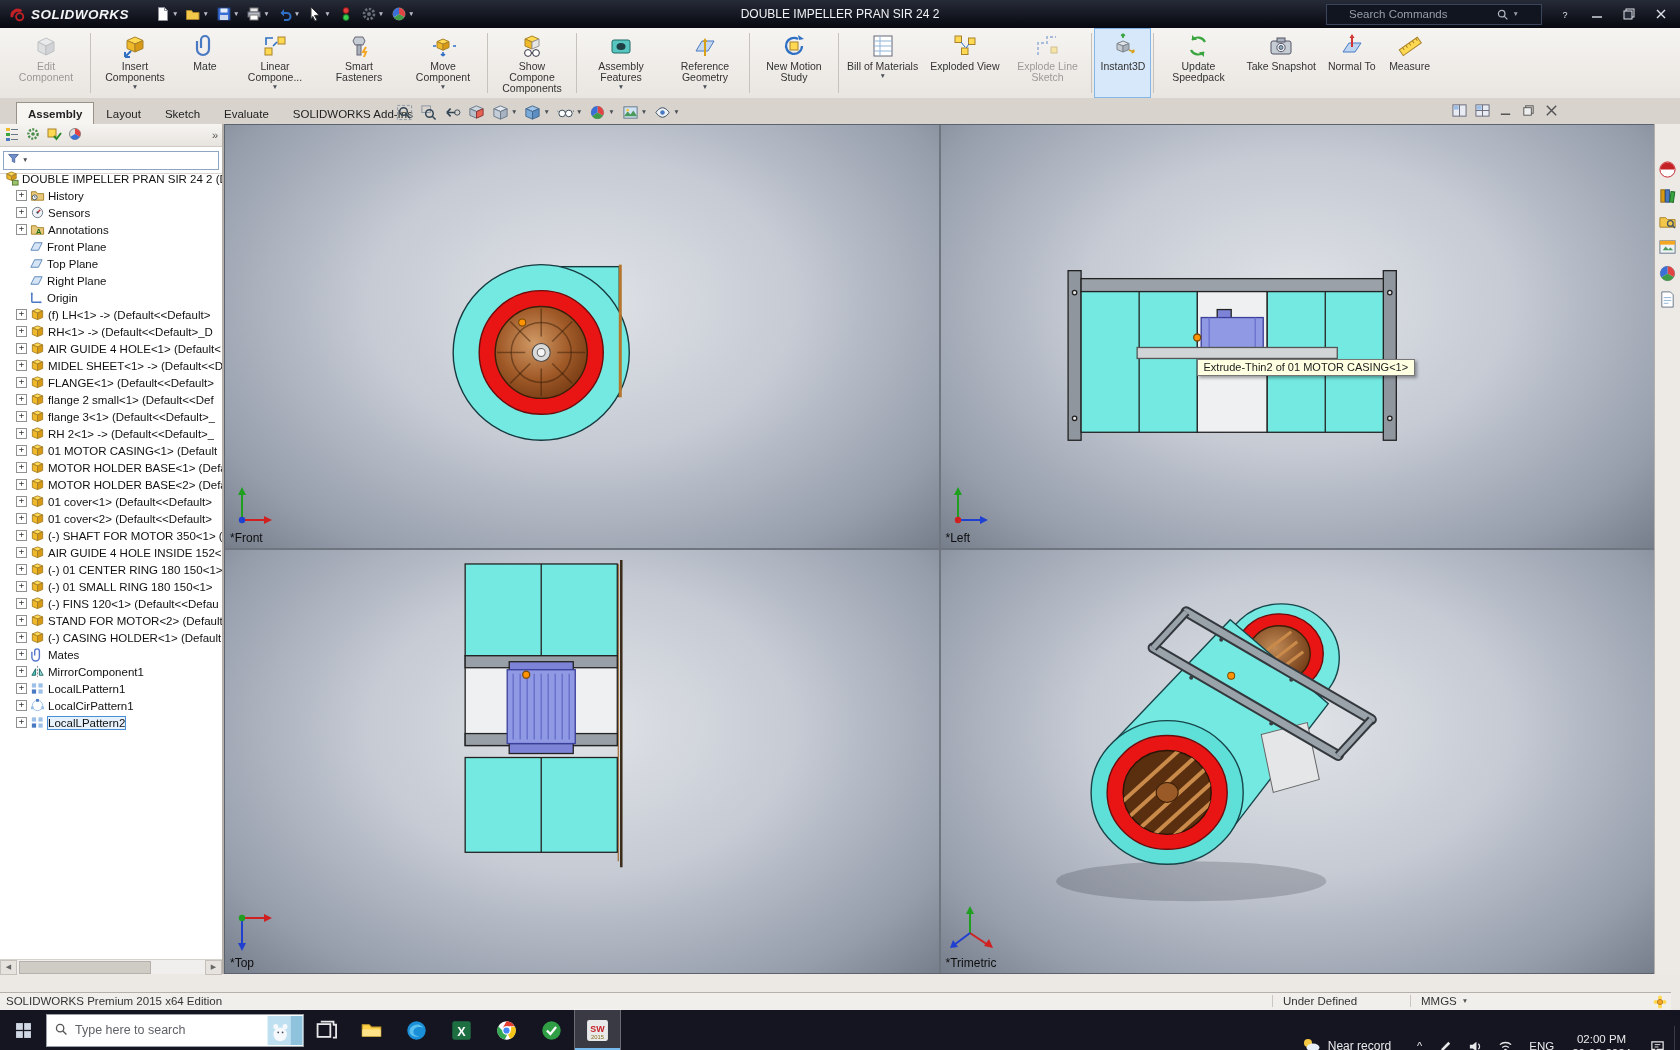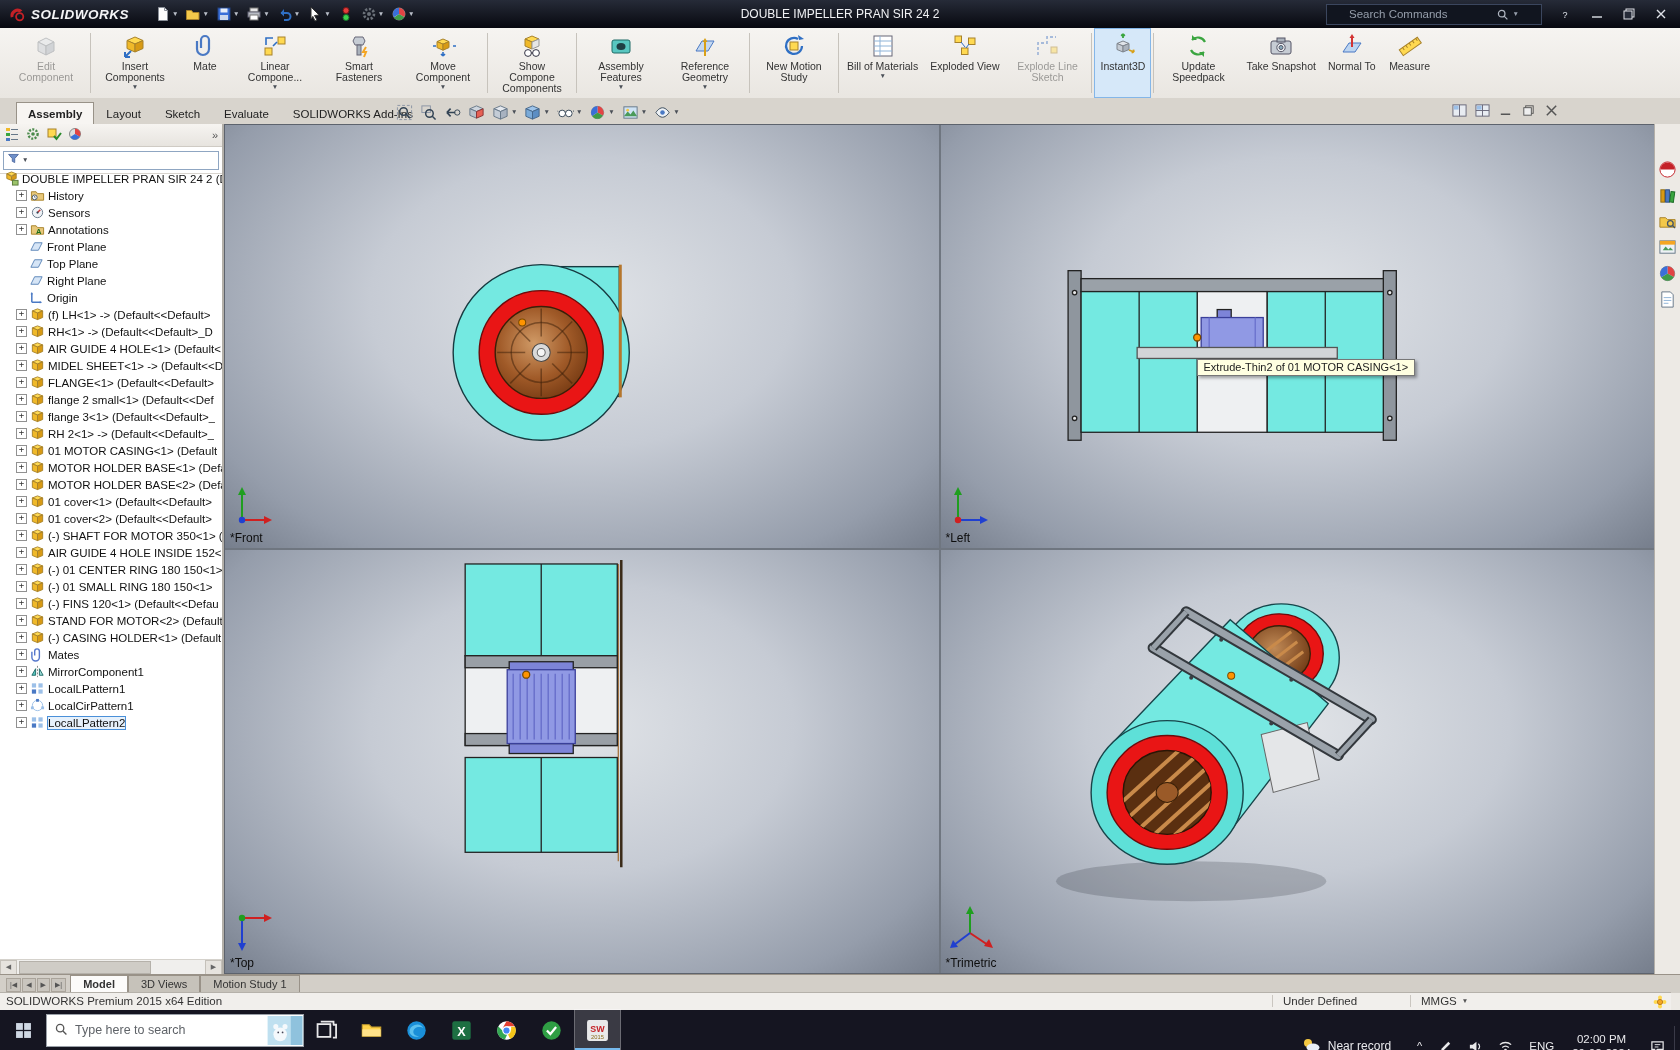--- a/index.html
+++ b/index.html
@@ -1267,33 +1267,20 @@
           <span class="ic">
             <svg viewBox="0 0 20 20">
               <path d="M4 2h9l3 3v13H4z" fill="#fff" stroke="#667788"></path>
               <path d="M6 8h8M6 11h8M6 14h5" stroke="#8fb4d8"></path>
             </svg>
           </span>
         </div>
       </div>
   </div>
 
-  <div id="bottom-tabs">
-    <div class="bt-nav" id="bt-nav">
-        <span>|◀</span>
-        <span>◀</span>
-        <span>▶</span>
-        <span>▶|</span>
-      </div>
-    <div id="bt-tabs" style="display:flex;">
-        <div class="btab active">Model</div>
-        <div class="btab">3D Views</div>
-        <div class="btab">Motion Study 1</div>
-      </div>
-  </div>
 
   <div id="statusbar">
     <span id="sb-left">SOLIDWORKS Premium 2015 x64 Edition</span>
     <span id="sb-state">Under Defined</span>
     <span id="sb-units">
       <span>MMGS</span>
       <span class="dd">▼</span>
     </span>
     <span id="sb-icon" class="ic"><span class="ic"><svg viewBox="0 0 16 16">
             <g fill="#ffd951">

